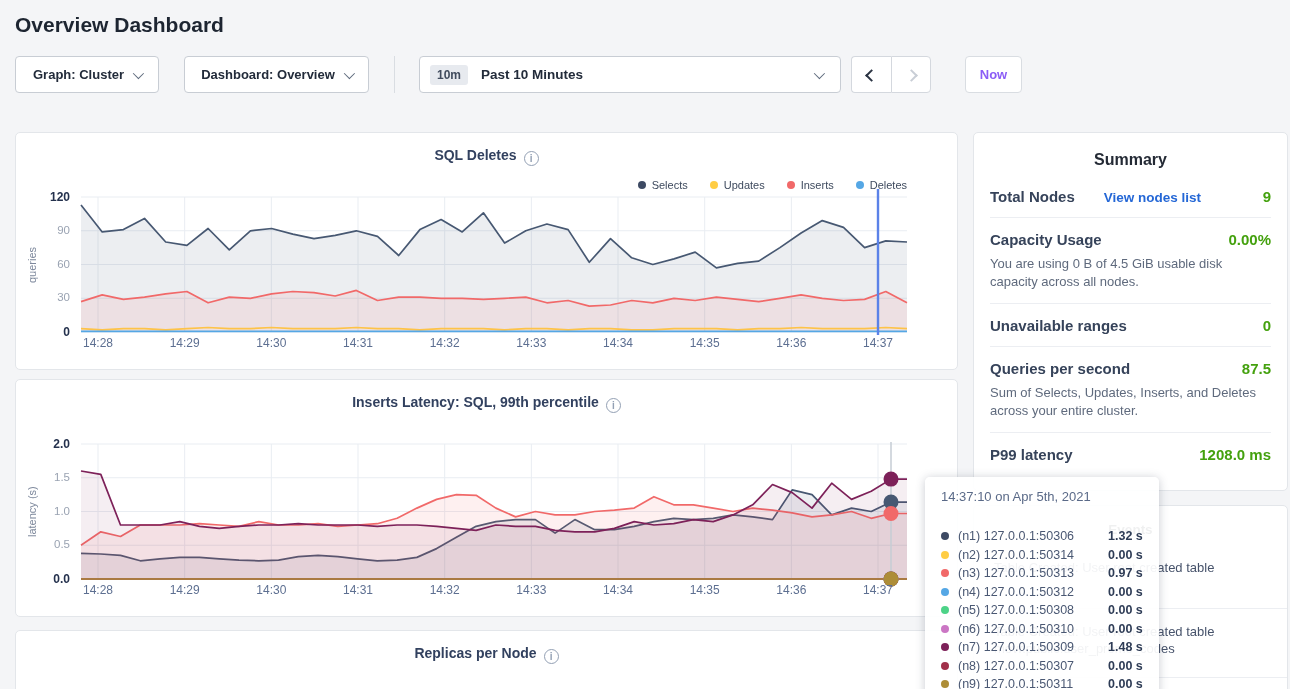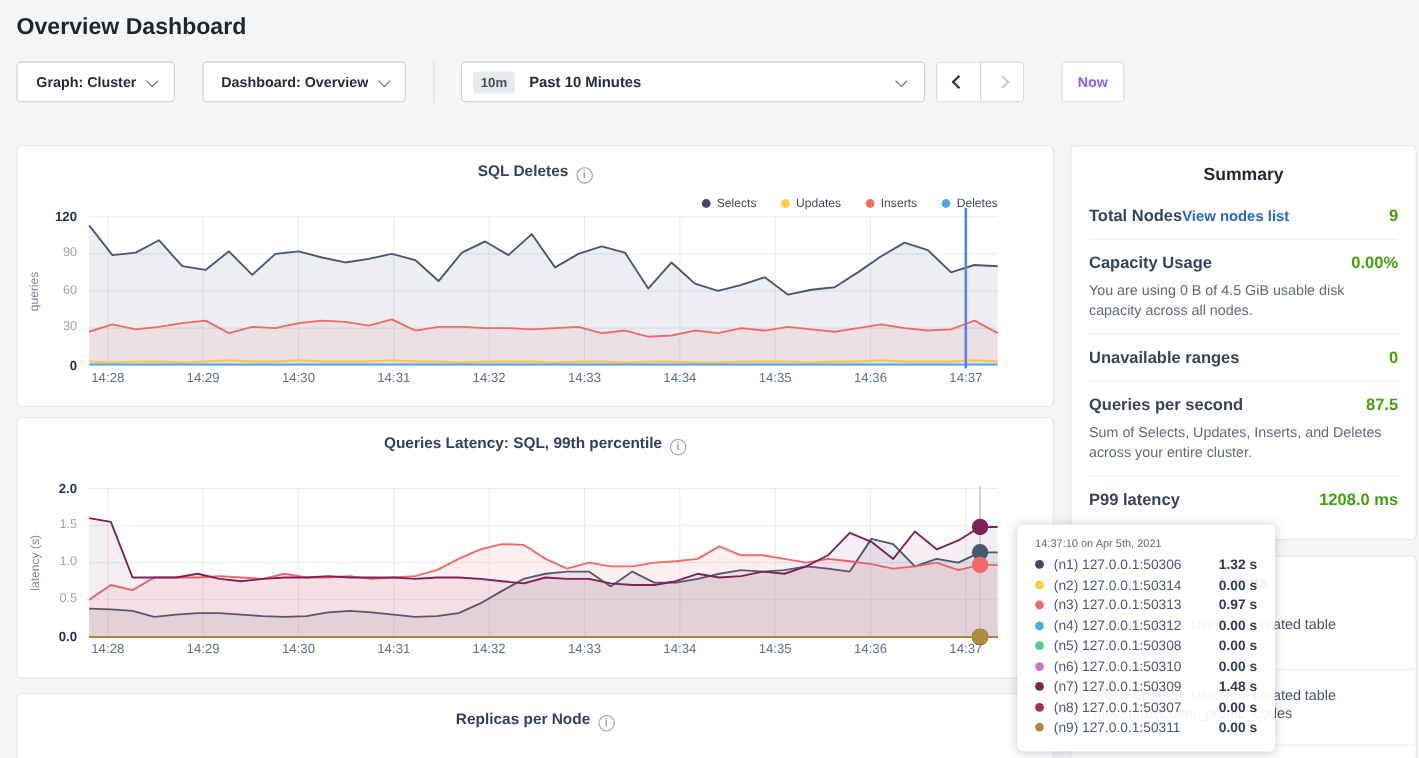--- a/index.html
+++ b/index.html
@@ -48,35 +48,35 @@
   .ylabels span { position:absolute; right:6px; font-size:11.5px; color:#9aa3b2; }
   .ylabels span.strong { font-weight:bold; color:#24314d; font-size:12px; }
   .xlabels { position:absolute; left:65px; top:203px; width:826px; height:16px; }
   .xlabels span { position:absolute; transform:translateX(-50%); font-size:12px; color:#5d6f91; }
 
   
   .summary-title { text-align:center; font-size:16px; font-weight:bold; color:#242a35; padding-top:18px; }
   .sum-rows { padding:6px 16px 0 16px; }
   .sum-row { padding:13px 0 12px 0; border-bottom:1px solid #eceef2; }
   .sum-row:last-child { border-bottom:none; }
-  .sum-head { display:flex; align-items:baseline; }
+  .sum-head { display:flex; align-items:baseline;gap:19px; }
   .sum-label { font-size:15px; font-weight:bold; color:#36435a; }
-  .sum-link { font-size:13.5px; font-weight:bold; text-decoration:none; cursor:pointer; }
+  .sum-link { font-size:13.5px; font-weight:bold; margin-left:10px; text-decoration:none; cursor:pointer; }
   .sum-value { margin-left:auto; font-size:15px; font-weight:bold; }
   .sum-sub { font-size:13px; color:#5f6a7d; line-height:18px; margin-top:7px; }
 
   
   .events-title { text-align:center; font-size:13.5px; font-weight:bold; color:#242a35; padding-top:16px; }
   .event-item { padding:14px 16px 20px 20px; font-size:13px; color:#47536b; line-height:17px;
     border-bottom:1px solid #eceef2; min-height:64px; }
 
   
   .hover-tooltip { position:absolute; left:925px; top:477px; width:234px; background:rgba(255,255,255,0.93);
     border-radius:5px; box-shadow:0 1px 10px rgba(60,70,90,0.28); padding:12px 14px 12px 16px; z-index:50; }
-  .tt-title { font-size:10px; color:#5a6a88; margin-bottom:4px; }
+  .tt-title { font-size:13px; color:#5a6a88; margin-bottom:23px; }
   .tt-row { display:flex; align-items:center; height:18.5px; font-size:12.5px; color:#4a5873; }
   .tt-dot { width:8px; height:8px; border-radius:50%; margin-right:9px; flex:none; }
   .tt-name { width:150px; }
   .tt-val { font-weight:bold; color:#2e3c56; }
 </style>
 </head>
 <body>
 
 <h1 class="page-title">Overview Dashboard</h1>
 
@@ -165,21 +165,21 @@
       <span style="left: 450.35px;">14:33</span>
       <span style="left: 537.02px;">14:34</span>
       <span style="left: 623.69px;">14:35</span>
       <span style="left: 710.36px;">14:36</span>
       <span style="left: 797.03px;">14:37</span>
     </div>
 </div>
 
 <div class="card" style="left:15px;top:379px;width:943px;height:238px">
   <div class="chart-title">
-    <span>Queries Latency: SQL, 99th percentile</span><span class="info-icon">i</span>
+    <span>Inserts Latency: SQL, 99th percentile</span><span class="info-icon">i</span>
   </div>
   <div class="ylab">latency (s)</div>
   <div class="ylabels" id="lat-ylabels">
       <span class="strong" style="top: 130px;">0.0</span>
       <span style="top: 96.25px;">0.5</span>
       <span style="top: 62.5px;">1.0</span>
       <span style="top: 28.75px;">1.5</span>
       <span class="strong" style="top: -5px;">2.0</span>
     </div>
   <svg class="plot" id="lat-svg" width="826" height="145">

